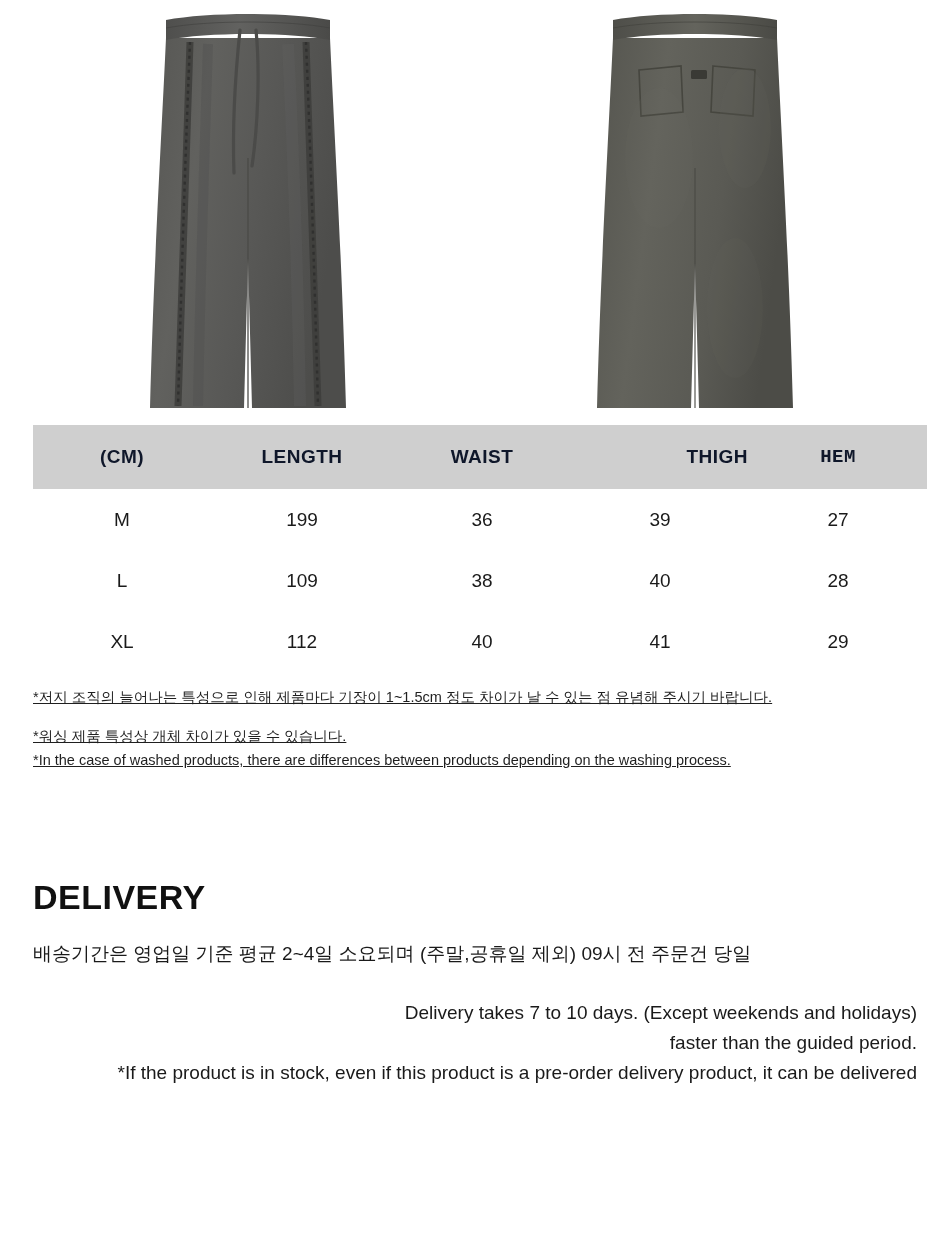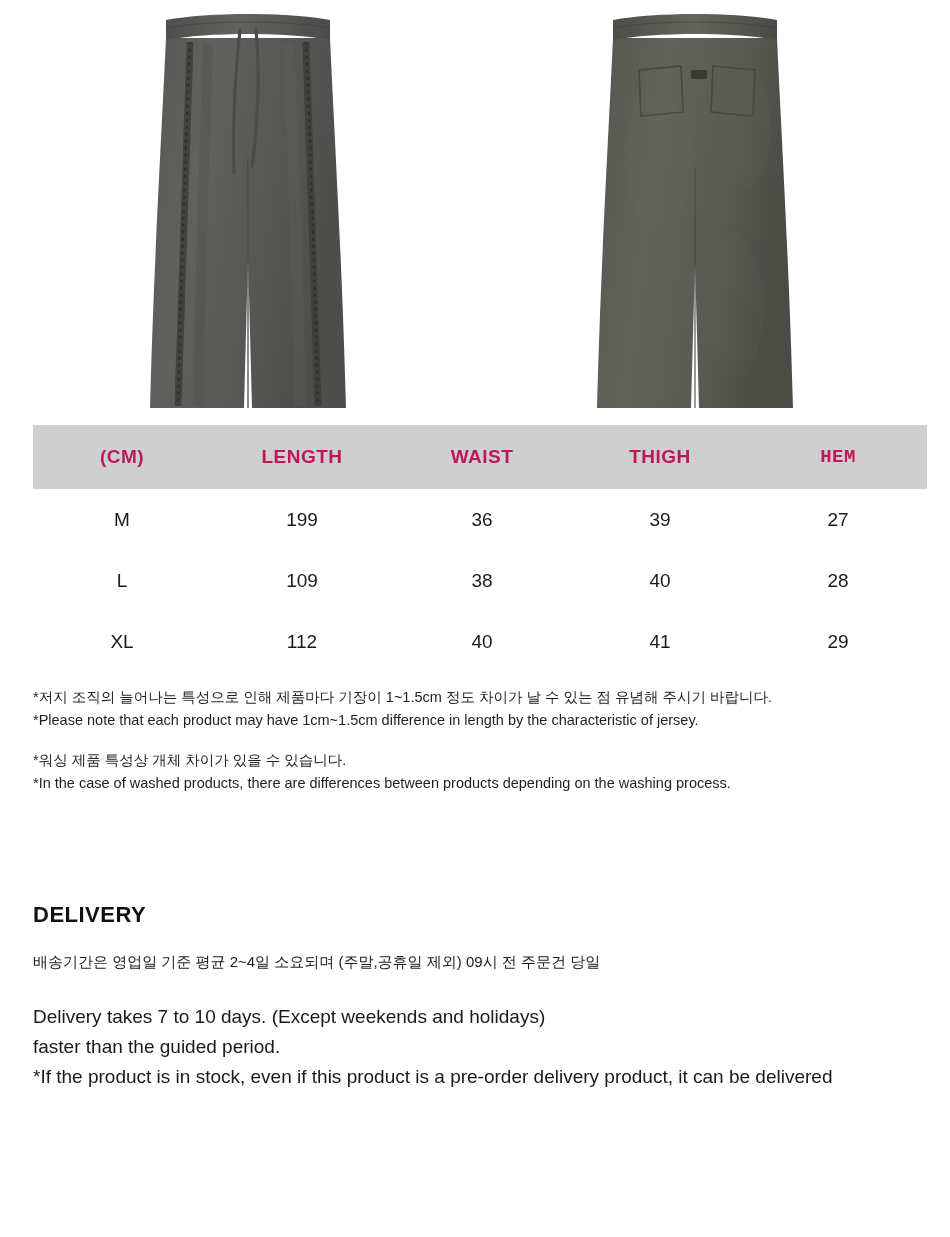--- a/index.html
+++ b/index.html
@@ -35,67 +35,68 @@
     margin: 0 33px;
     border-collapse: collapse;
     table-layout: fixed;
   }
   .size-table thead th {
     background: #cfcfcf;
     height: 62px;
     font-size: 19px;
     font-weight: bold;
     letter-spacing: 0.5px;
-    color: #be185d;
+    color: #0f172a;
   }
   .size-table tbody td {
     height: 59px;
     text-align: center;
     font-size: 19px;
     color: #1a1a1a;
     background: #ffffff;
   }
   .col-unit   { width: 176px; }
   .col-length { width: 180px; }
   .col-waist  { width: 176px; }
-  .col-thigh  { width: 176px; }
+  .col-thigh  { width: 176px; text-align: right; }
   .col-hem    { width: 176px; font-family: Liberation Mono, monospace; }
 
   
   .notes {
     margin: 14px 33px 0 33px;
     font-size: 14.5px;
     line-height: 1.62;
     color: #1f1f1f;
   }
   .notes .note-block { margin-bottom: 16px; }
-  .notes .note-line { display: block; white-space: nowrap; }
+  .notes .note-line { display: block; white-space: nowrap; text-decoration: underline; }
 
   
   .delivery {
     margin: 106px 33px 0 33px;
   }
   .delivery-title {
-    font-size: 22px;
+    font-size: 34px;
     font-weight: bold;
     letter-spacing: 0.5px;
     margin: 0 0 22px 0;
     color: #111;
   }
   .delivery-kr {
-    font-size: 15px;
+    font-size: 19px;
     line-height: 1.62;
     margin-bottom: 28px;
     color: #1a1a1a;
   }
   .delivery-kr .line { display: block; }
   .delivery-en {
     font-size: 19px;
     line-height: 1.58;
     color: #1a1a1a;
+    text-align: right;
   }
   .delivery-en .line { display: block; }
 </style>
 </head>
 <body>
 
 <div class="product-images">
 
   <svg class="pant-figure pant-front" width="210" height="410" viewBox="0 0 210 410" xmlns="http://www.w3.org/2000/svg">
     <defs>
@@ -192,21 +193,20 @@
       <td>40</td>
       <td>41</td>
       <td>29</td>
     </tr>
   </tbody>
 </table>
 
 <div class="notes">
   <div class="note-block">
     <span class="note-line">*저지 조직의 늘어나는 특성으로 인해 제품마다 기장이 1~1.5cm 정도 차이가 날 수 있는 점 유념해 주시기 바랍니다.</span>
-    <span class="note-line">*Please note that each product may have 1cm~1.5cm difference in length by the characteristic of jersey.</span>
   </div>
   <div class="note-block">
     <span class="note-line">*워싱 제품 특성상 개체 차이가 있을 수 있습니다.</span>
     <span class="note-line">*In the case of washed products, there are differences between products depending on the washing process.</span>
   </div>
 </div>
 
 <div class="delivery">
   <h2 class="delivery-title">DELIVERY</h2>
 

